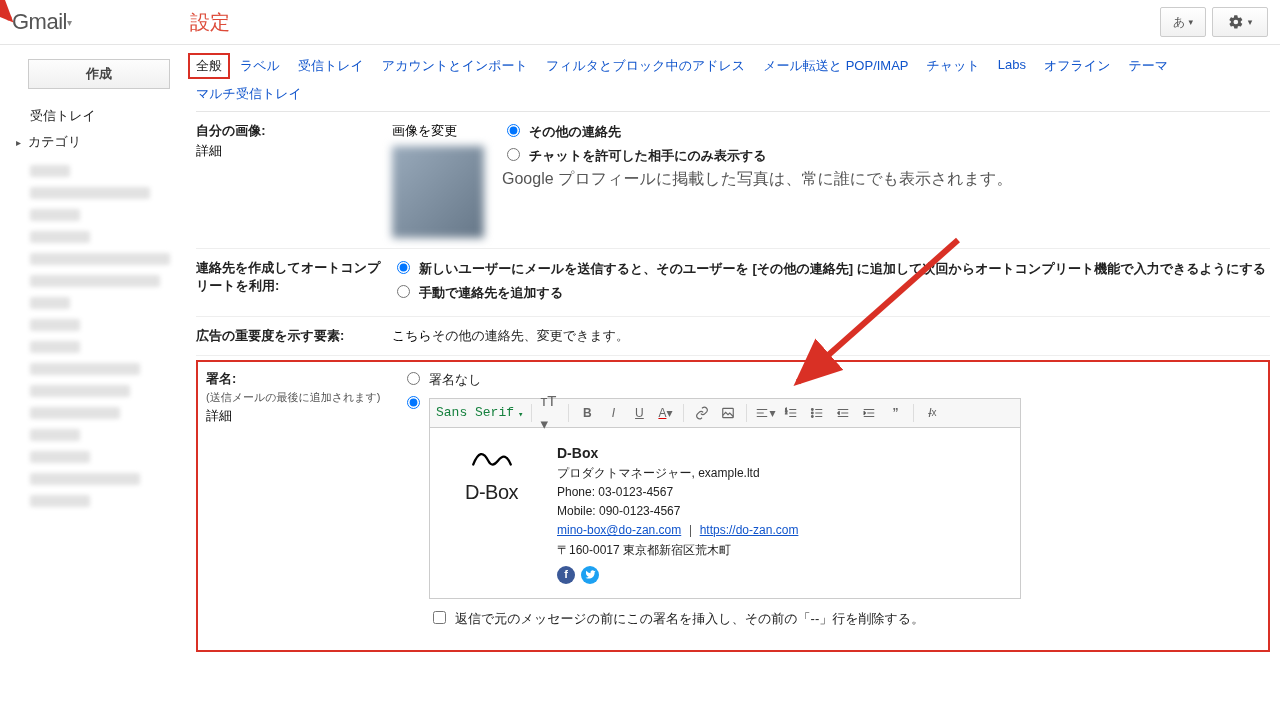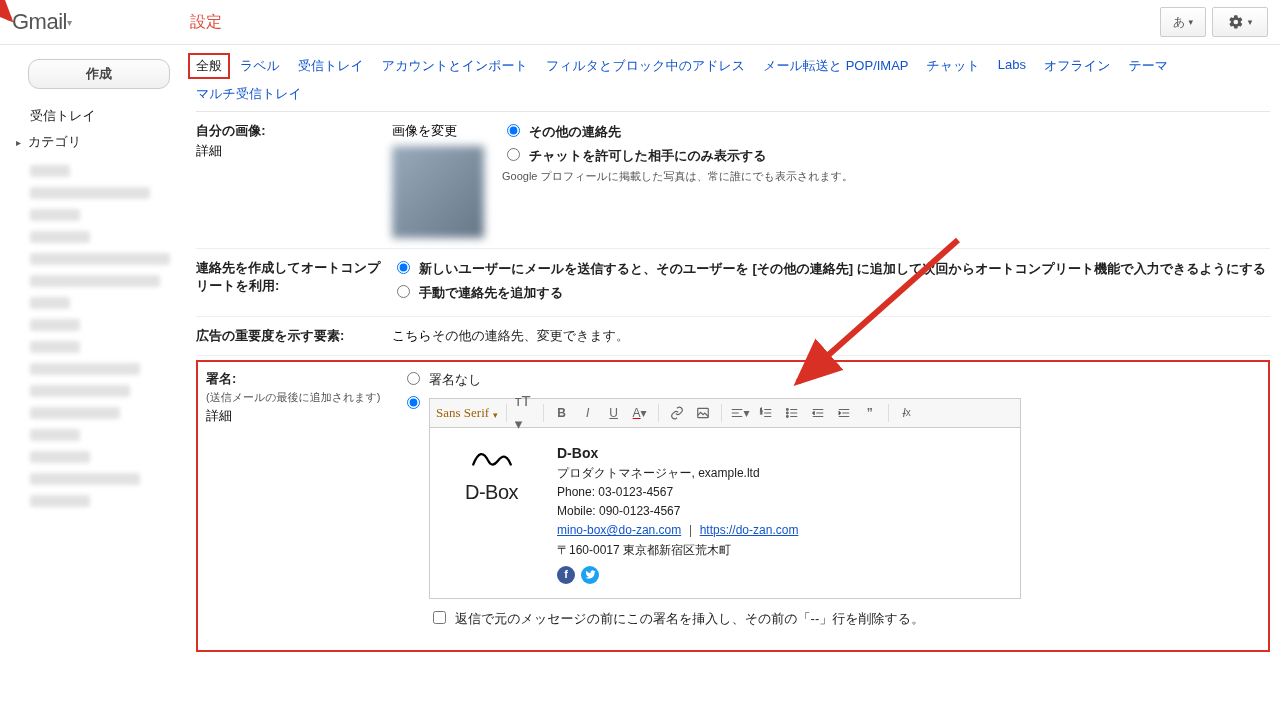--- a/index.html
+++ b/index.html
@@ -31,21 +31,21 @@
     display: flex;
     align-items: center;
     gap: 0;
     width: 178px;
   }
   .gmail-logo .caret {
     font-size: 10px;
     color: #888;
   }
   .page-title {
-    font-size: 16px;
+    font-size: 20px;
     color: #dd4b39;
     font-weight: 400;
   }
   .topbar-right {
     position: absolute;
     right: 12px;
     display: flex;
     gap: 6px;
   }
   .tb-btn {
@@ -71,21 +71,21 @@
     width: 190px;
     padding: 14px 0 0 6px;
     flex-shrink: 0;
   }
   .compose-btn {
     width: 140px;
     height: 28px;
     margin: 0 0 14px 22px;
     background: linear-gradient(#fdfdfd,#f0f0f0);
     border: 1px solid #ccc;
-    border-radius: 11px;
+    border-radius: 0;
     display: flex;
     align-items: center;
     justify-content: center;
     font-size: 13px;
     font-weight: bold;
     color: #444;
   }
   .side-item {
     padding: 4px 0 4px 24px;
     font-size: 13px;
@@ -175,21 +175,21 @@
     align-items: flex-start;
   }
   .profile-thumb {
     width: 92px; height: 92px;
     background: linear-gradient(135deg,#9ab,#678);
     filter: blur(4px);
     margin-top: 6px;
   }
   .radio-row { display: flex; align-items: flex-start; gap: 6px; margin-bottom: 4px; line-height: 1.5; }
   .radio-row input { margin-top: 2px; }
-  .note { color: #555; font-size: 11px; margin-top: 4px; }
+  .note { color: #555; font-size: 16px; margin-top: 4px; }
 
   
   .sig-wrap {
     border: 2px solid #d93025;
     padding: 8px;
     margin-top: 4px;
     position: relative;
   }
 
   
@@ -204,21 +204,21 @@
     padding: 4px 6px;
     display: flex;
     align-items: center;
     gap: 6px;
     font-size: 12px;
     color: #555;
   }
   .tool-sep {
     width: 1px; height: 18px; background: #ddd; margin: 0 2px;
   }
-  .font-sel { font-family: Liberation Serif, serif; font-size: 13px; color:#a16207; display:flex; align-items:flex-end; gap:4px; }
+  .font-sel { font-family: Liberation Mono, monospace; font-size: 13px; color:#15803d; display:flex; align-items:flex-end; gap:4px; }
   .tbtn { width:20px; height:20px; display:flex; align-items:center; justify-content:center; color:#666; font-size:12px; cursor:pointer; }
   .tbtn svg { width:14px; height:14px; }
   .editor-body {
     padding: 14px;
     display: flex;
     gap: 18px;
     min-height: 130px;
   }
   .logo-box {
     width: 95px;

